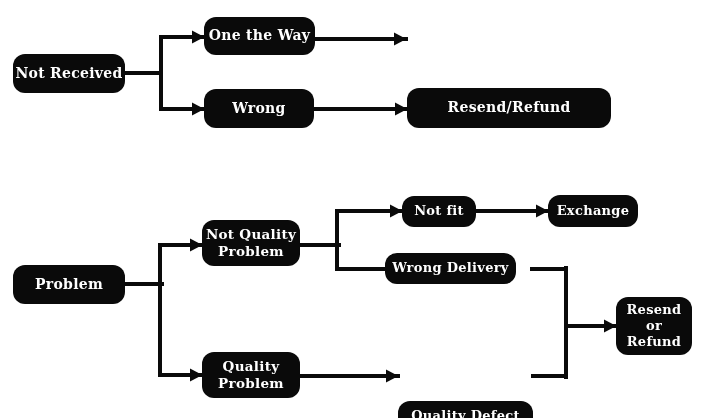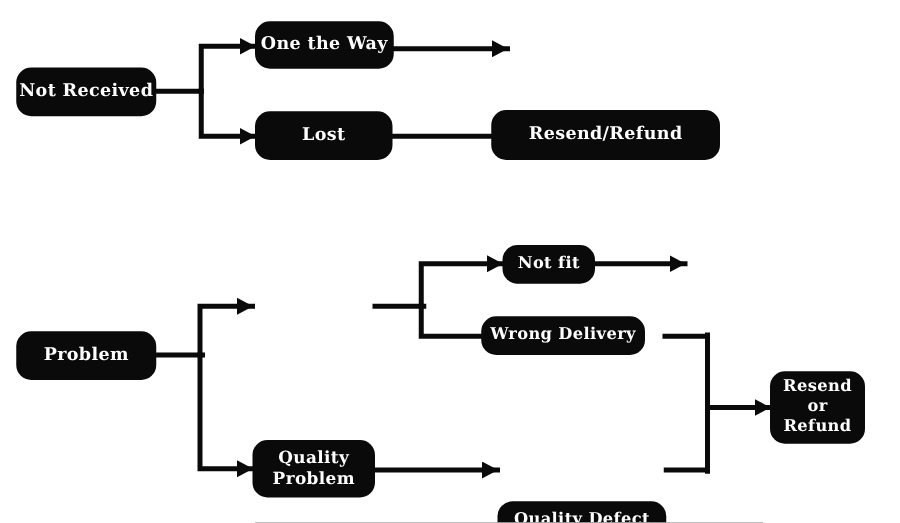--- a/index.html
+++ b/index.html
@@ -19,21 +19,21 @@
     text-align:center;font-weight:bold;letter-spacing:.3px;
     line-height:1.25;border-radius:12px;padding:0 2px;
     font-size:13px;
   }
   .nowrap{white-space:nowrap;}
   
   .n-not-received {left:13px; top:54px;  width:112px;height:39px;font-size:14px;text-align:center;}
   .n-one-the-way  {left:204px;top:17px;  width:111px;height:38px;font-size:14px;}
   .n-lost         {left:204px;top:89px;  width:110px;height:39px;font-size:14px;}
   .n-please-wait  {left:406px;top:19px;  width:182px;height:40px;font-size:13px;}
-  .n-resend-refund{left:393px;top:88px;  width:183px;height:40px;font-size:14px;}
+  .n-resend-refund{left:407px;top:88px;  width:204px;height:40px;font-size:14px;}
   
   .n-received         {left:13px; top:265px;width:112px;height:39px;font-size:14px;}
   .n-not-quality-prob {left:202px;top:220px;width:98px; height:46px;font-size:13.5px;}
   .n-quality-prob     {left:202px;top:352px;width:98px; height:46px;font-size:13.5px;}
   .n-not-fit          {left:402px;top:196px;width:74px; height:31px;}
   .n-exchange         {left:548px;top:195px;width:90px; height:32px;}
   .n-wrong-delivery   {left:385px;top:253px;width:131px;height:31px;}
   .n-quality-defect   {left:398px;top:361px;width:135px;height:30px;margin-top:40px;}
   .n-resend-or-refund {left:616px;top:297px;width:76px; height:58px;}
 </style>
@@ -64,23 +64,25 @@
     <path class="edge" d="M476 211 H548" marker-end="url(#arw)"></path>
     <path class="edge" d="M532 269 H566"></path>
     <path class="edge" d="M533 376 H566"></path>
     <path class="edge" d="M566 268 V377"></path>
     <path class="edge" d="M566 326 H616" marker-end="url(#arw)"></path>
     <path class="edge" d="M300 376 H398" marker-end="url(#arw)"></path>
   </svg>
 
   <div class="node nowrap n-not-received">Not Received</div>
   <div class="node nowrap n-one-the-way">One the Way</div>
-  <div class="node nowrap n-lost">Lost</div>
+  <div class="node nowrap n-lost">Wrong</div>
   <div class="node nowrap n-resend-refund">Resend/Refund</div>
 
   <div class="node nowrap n-received">Problem</div>
+  <div class="node n-not-quality-prob">Not Quality Problem</div>
   <div class="node n-quality-prob">Quality Problem</div>
   <div class="node nowrap n-not-fit">Not fit</div>
+  <div class="node nowrap n-exchange">Exchange</div>
   <div class="node nowrap n-wrong-delivery">Wrong Delivery</div>
   <div class="node nowrap n-quality-defect">Quality Defect</div>
   <div class="node n-resend-or-refund">Resend or Refund</div>
 
 </div>
 
 </body></html>

